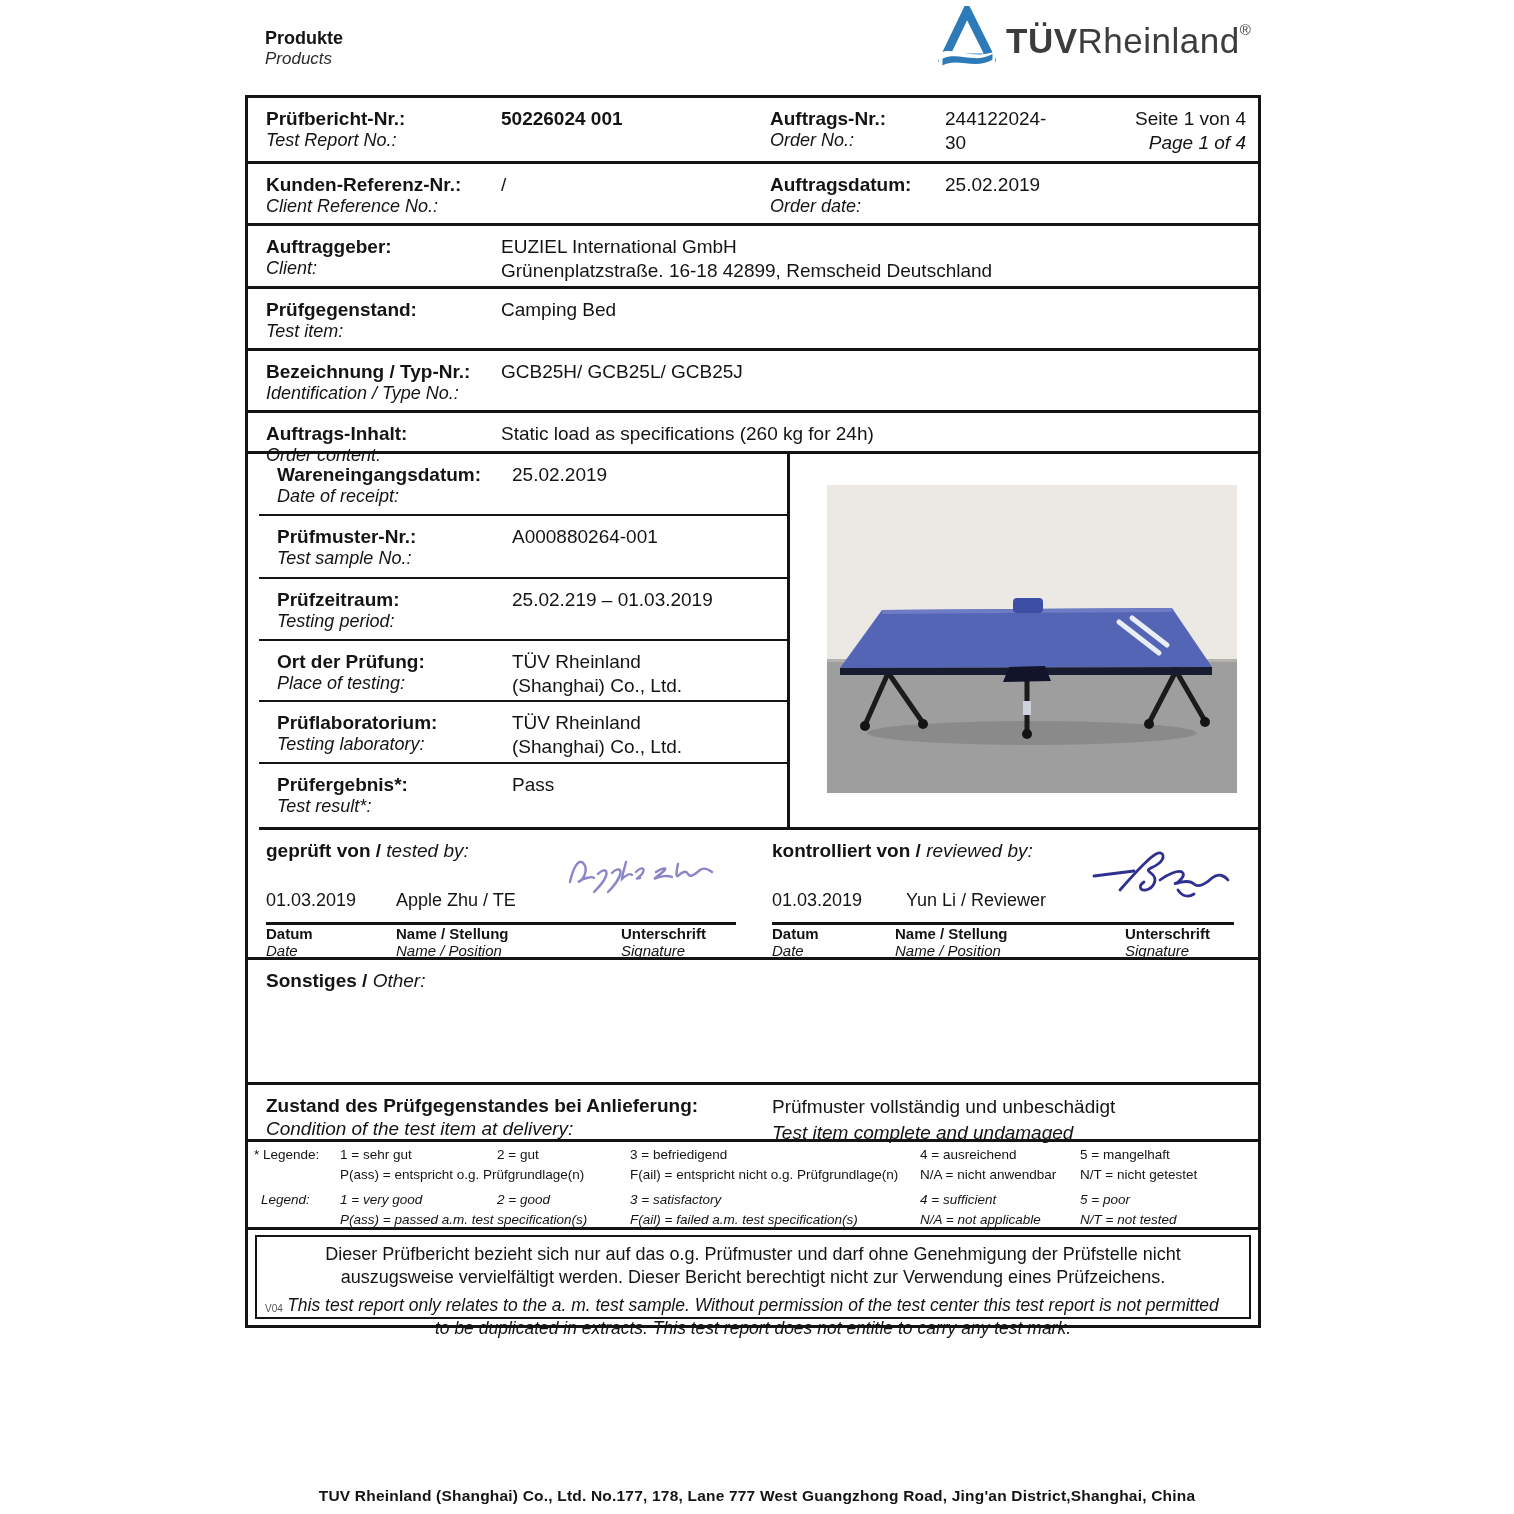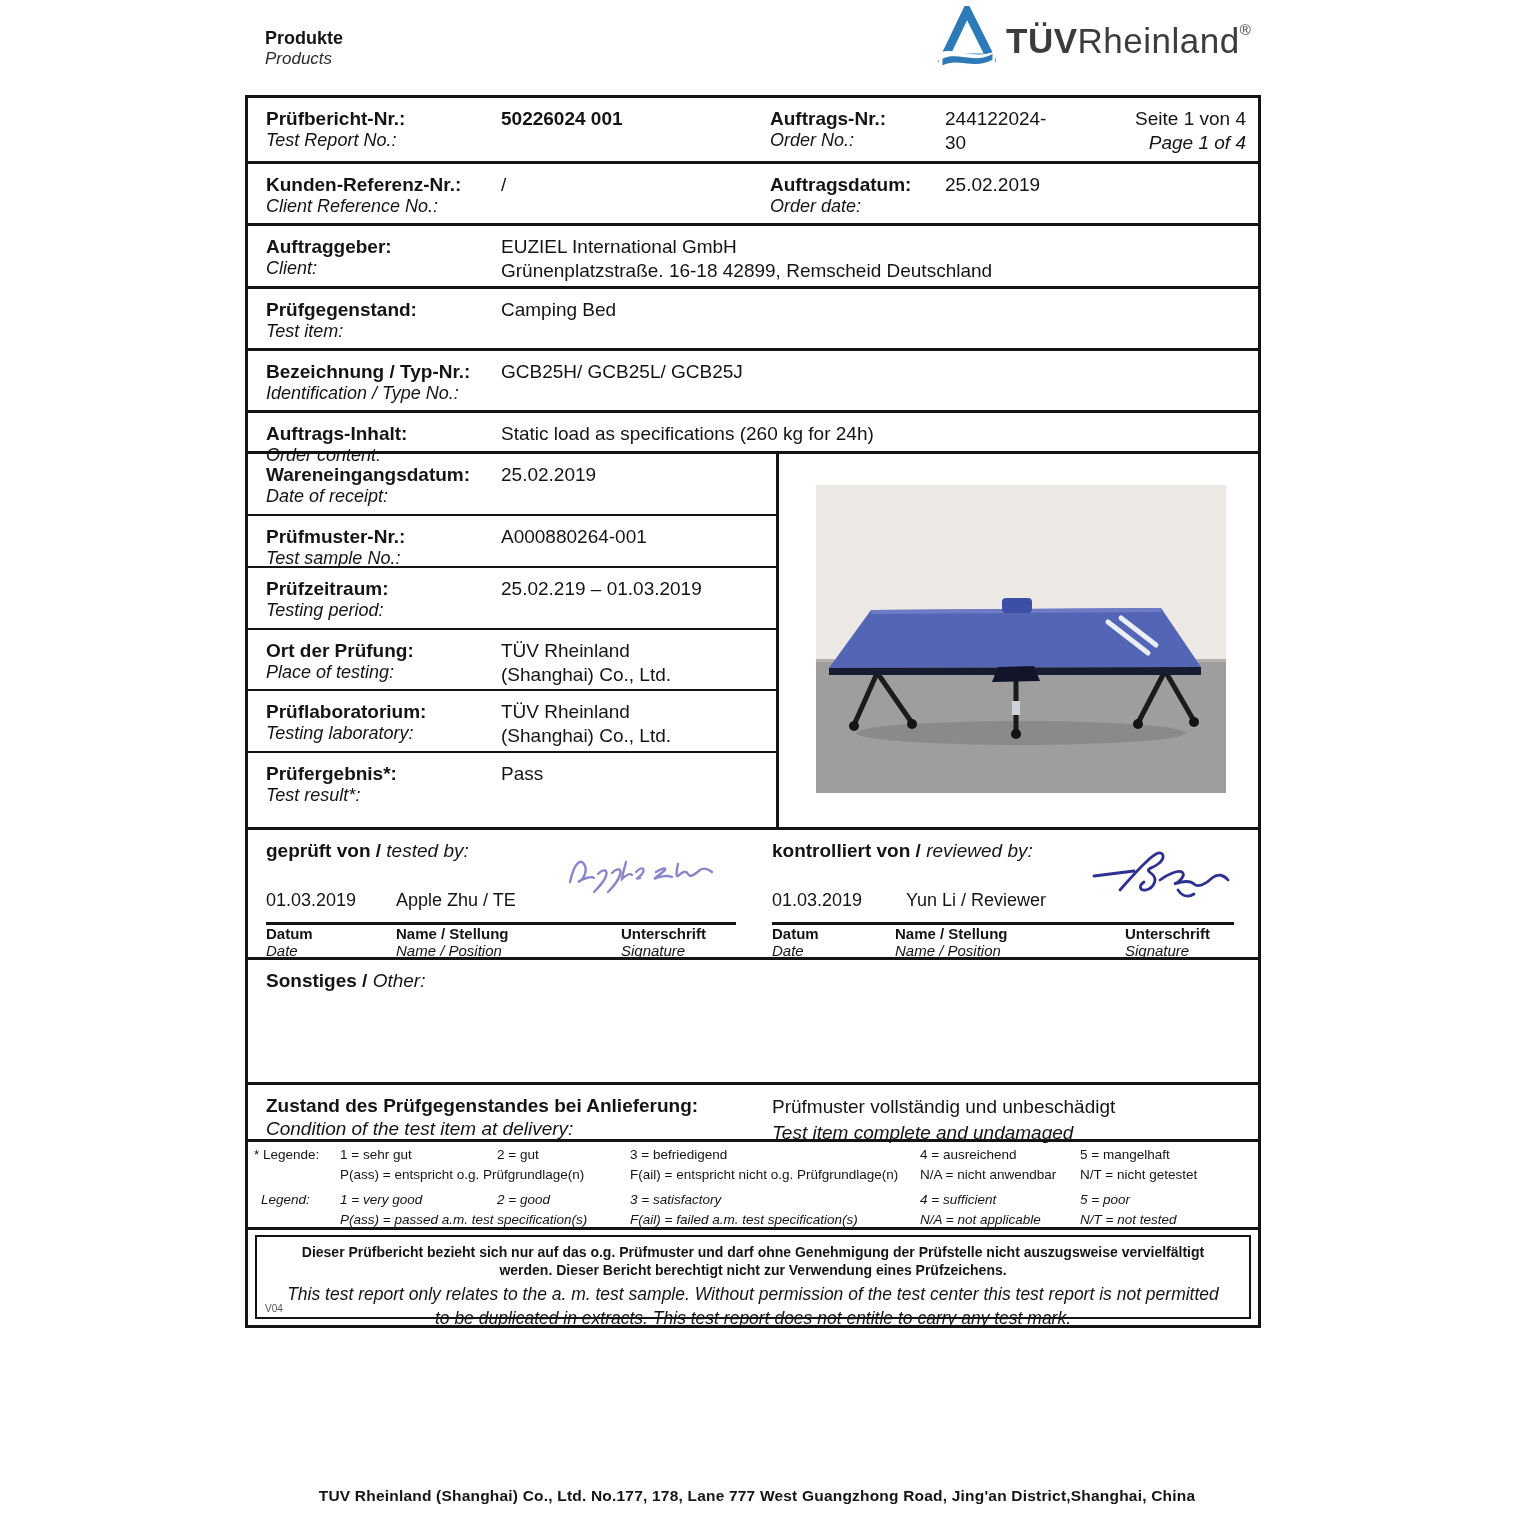--- a/index.html
+++ b/index.html
@@ -52,21 +52,21 @@
   .cond-val .en { font-style:italic; }
   .cond-lbl .en { font-size:19px; }
   .legend-box { font-size:13.5px; padding-top:5px; }
   .lg-r { position:relative; height:20px; }
   .lg-r.en { font-style:italic; }
   .lg-r .c { position:absolute; top:0; white-space:nowrap; }
   .p0 { left:6px; } .p0b { left:13px; } .p1 { left:92px; } .p2 { left:249px; }
   .p3 { left:382px; } .p4 { left:672px; } .p5 { left:832px; }
   .disc-outer { height:95px; position:relative; }
   .disc-box { position:absolute; left:7px; right:7px; top:5px; bottom:6px; border:2px solid #141414; text-align:center; padding:6px 30px 0 30px; }
-  .disc-de { font-weight:bold; font-size:14px; line-height:1.3; }
+  .disc-de { font-weight:normal; font-size:18px; line-height:1.3; }
   .disc-en { font-style:italic; font-size:17.5px; line-height:1.35; margin-top:4px; }
   .disc-ver { position:absolute; left:8px; bottom:3px; font-size:10px; color:#555; }
   .footer-line { position:absolute; left:0; top:1487px; width:100%; text-align:center; font-weight:bold; font-size:15.5px; letter-spacing:0.2px; }
 </style>
 </head>
 <body>
 
 <div class="page">
 
   <div class="doc-type">
@@ -145,32 +145,32 @@
 
     <div class="row" style="height:41px;">
       <div class="lbl">
         <div class="de">Auftrags-Inhalt:</div>
         <div class="en">Order content:</div>
       </div>
       <div class="val">Static load as specifications (260 kg for 24h)</div>
     </div>
 
 
-    <div class="row split" style="height:376px;">
+    <div class="row split" style="height:376px;margin-left:11px;">
       <div class="fields-col">
 
         <div class="row thin" style="height:62px;">
           <div class="lbl">
             <div class="de">Wareneingangsdatum:</div>
             <div class="en">Date of receipt:</div>
           </div>
           <div class="val">25.02.2019</div>
         </div>
 
-        <div class="row thin" style="height:52px;">
+        <div class="row thin" style="height:63px;">
           <div class="lbl">
             <div class="de">Prüfmuster-Nr.:</div>
             <div class="en">Test sample No.:</div>
           </div>
           <div class="val">A000880264-001</div>
         </div>
 
         <div class="row thin" style="height:62px;">
           <div class="lbl">
             <div class="de">Prüfzeitraum:</div>

